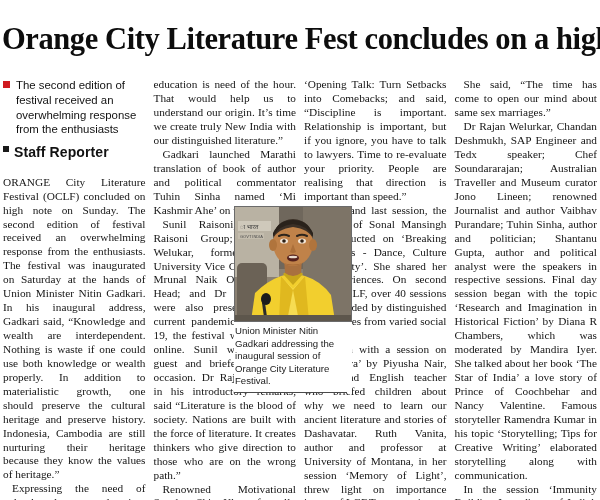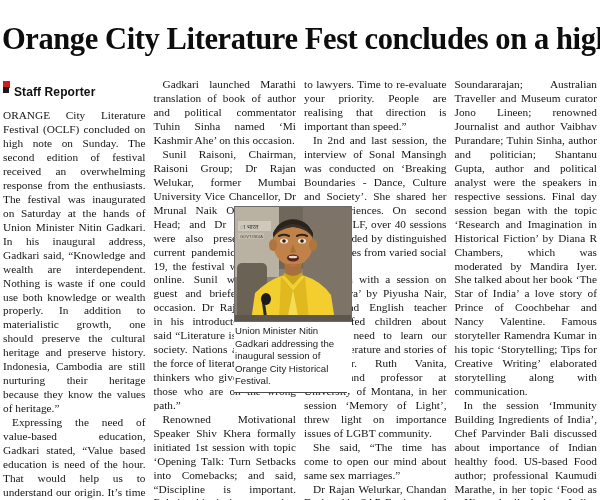--- a/index.html
+++ b/index.html
@@ -62,23 +62,23 @@
     width: 7px;
     height: 7px;
     background: #cf1a20;
     display: block;
   }
 
   .byline {
     break-inside: avoid;
     font-family: "Liberation Sans", sans-serif;
     font-weight: bold;
-    font-size: 12px;
+    font-size: 14px;
     color: #111;
-    margin: 0 0 10px 0;
+    margin: 0 0 16px 0;
     position: relative;
     padding-left: 11px;
     letter-spacing: 0.1px;
   }
   .byline .bullet-sq {
     position: absolute;
     left: 0;
     top: 2px;
     width: 6px;
     height: 6px;
@@ -138,20 +138,21 @@
 <body>
 
 <div class="page">
 
   <h1 class="headline">Orange City Literature Fest concludes on a high note</h1>
 
   <div class="columns">
 
     <div class="kicker">
       <span class="bullet"></span>
+      <span>The second edition of festival received an overwhelming response from the enthusiasts</span>
     </div>
 
     <div class="byline">
       <span class="bullet-sq"></span>
       <span>Staff Reporter</span>
     </div>
 
     <p class="body noindent">ORANGE City Literature Festival (OCLF) concluded on high note on Sunday. The second edition of festival received an overwhelming response from the enthusiasts. The festival was inaugurated on Saturday at the hands of Union Minister Nitin Gadkari. In his inaugural address, Gadkari said, “Knowledge and wealth are interdependent. Nothing is waste if one could use both knowledge or wealth properly. In addition to materialistic growth, one should preserve the cultural heritage and preserve history. Indonesia, Cambodia are still nurturing their heritage because they know the values of heritage.”</p>
     <p class="body">Expressing the need of value-based education, Gadkari stated, “Value based education is need of the hour. That would help us to understand our origin. It’s time we create truly New India with our distinguished literature.”</p>
     <p class="body">Gadkari launched Marathi translation of book of author and political commentator Tuhin Sinha named ‘Mi Kashmir Ahe’ on this occasion.</p>
@@ -212,17 +213,17 @@
         <ellipse cx="58" cy="50" rx="4.4" ry="1.3" fill="#e8d9cb"></ellipse>
 
         <path d="M46 55 Q58 62 70 55 Q58 60 46 55 Z" fill="#a96c38"></path>
 
         <rect x="28" y="92" width="3" height="22" fill="#2b2b2b" transform="rotate(-8 29 103)"></rect>
         <ellipse cx="31" cy="92" rx="5" ry="6" fill="#1c1c1c"></ellipse>
 
         <rect x="0" y="108" width="116" height="6" fill="#5d564c"></rect>
       </svg>
     </div>
-    <figcaption class="caption">Union Minister Nitin Gadkari addressing the inaugural session of Orange City Historical Festival.</figcaption>
+    <figcaption class="caption">Union Minister Nitin Gadkari addressing the inaugural session of Orange City Literature Festival.</figcaption>
     <div class="caption-rule"></div>
   </figure>
 
 </div>
 
 </body></html>

